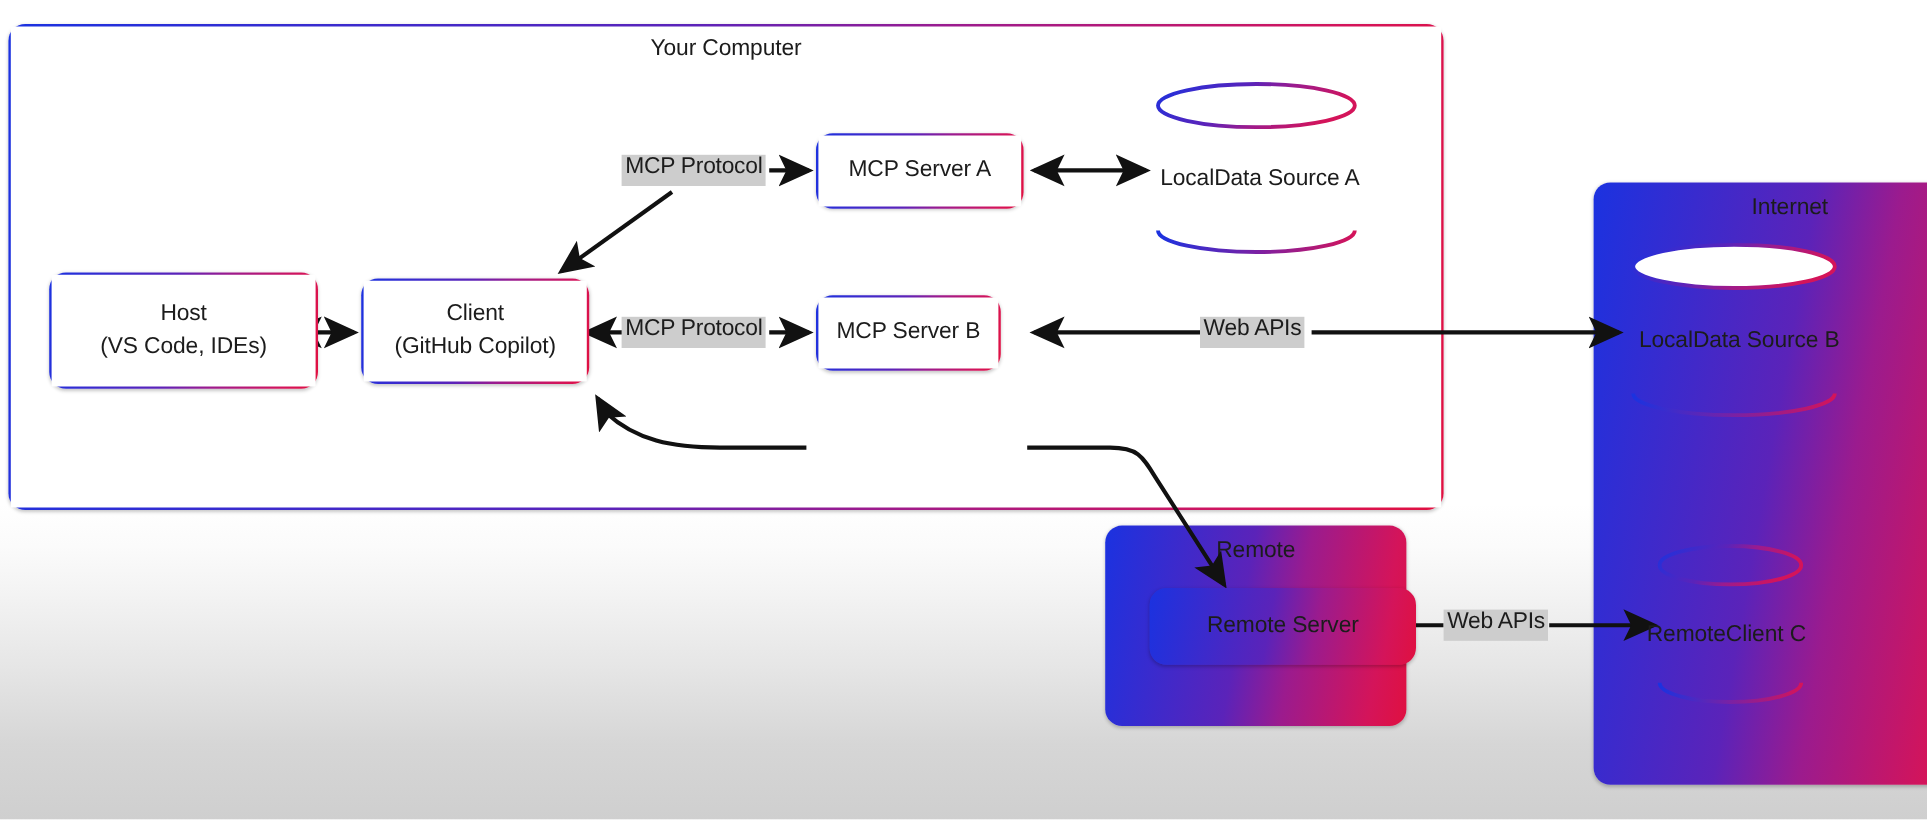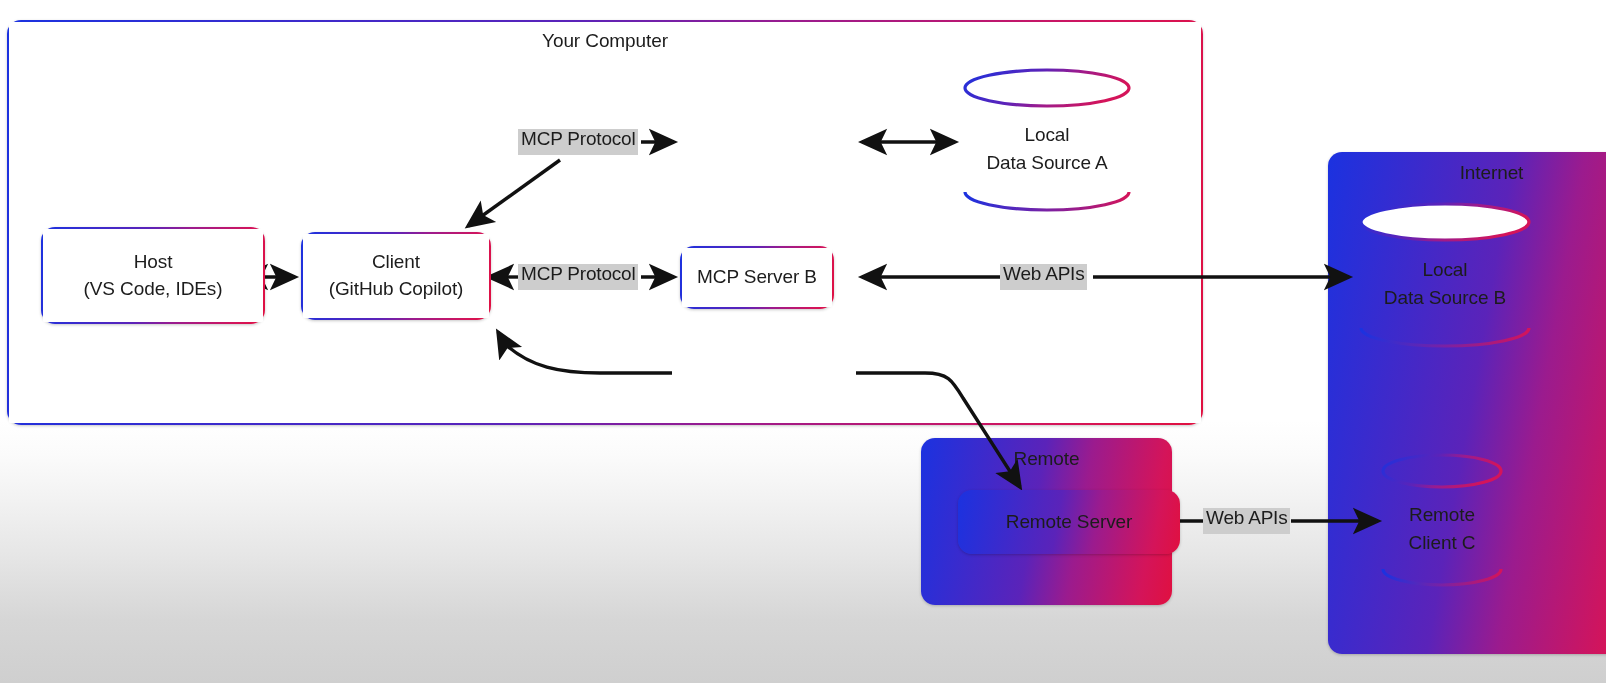--- a/index.html
+++ b/index.html
@@ -68,23 +68,23 @@
   
   .cyl {
     position: absolute;
   }
   .cyl svg { display: block; overflow: visible; }
   .cyl .cyl-text {
     position: absolute;
     left: 0; right: 0;
     top: 0; bottom: 0;
     display: flex;
-    flex-direction: column;
+    flex-direction: row;
     align-items: center;
-    justify-content: center;
+    justify-content: flex-end;
     pointer-events: none;
   }
   .cyl .cyl-text div {
     font-size: 19px;
     color: #1c1c1c;
     line-height: 1.5;
     white-space: nowrap;
     letter-spacing: -0.1px;
   }
 
@@ -177,20 +177,25 @@
     </div>
   </div>
 
   <div class="gbox fill-white" style="left:301px; top:232px; width:190px; height:88px; z-index:5;">
     <div class="inner">
       <div class="box-label">Client</div>
       <div class="box-label">(GitHub Copilot)</div>
     </div>
   </div>
 
+  <div class="gbox fill-white" style="left:680px; top:111px; width:173px; height:63px; z-index:5;">
+    <div class="inner">
+      <div class="box-label">MCP Server A</div>
+    </div>
+  </div>
 
   <div class="gbox fill-white" style="left:680px; top:246px; width:154px; height:63px; z-index:5;">
     <div class="inner">
       <div class="box-label">MCP Server B</div>
     </div>
   </div>
 
   <div class="gbox" style="left:958px; top:490px; width:222px; height:64px; z-index:5;">
     <div class="inner">
       <div class="box-label">Remote Server</div>

